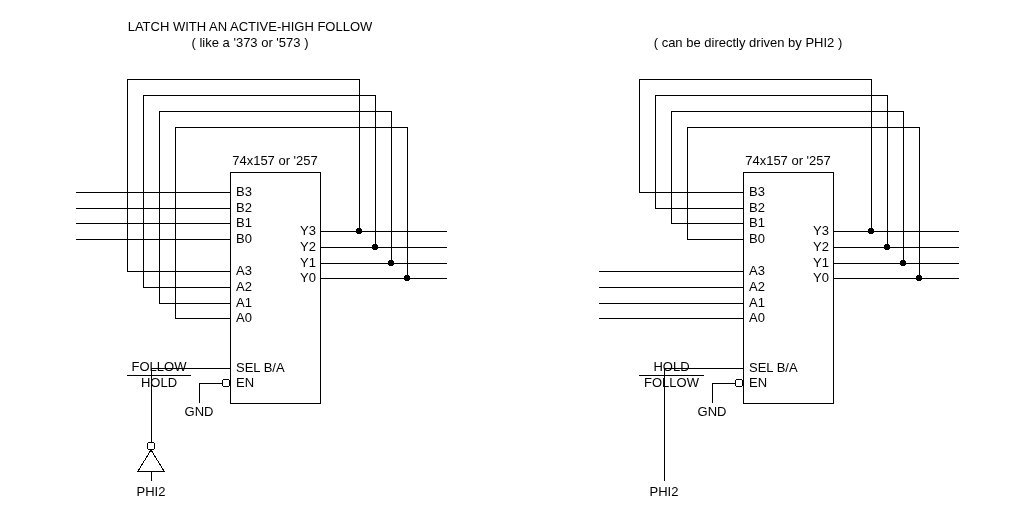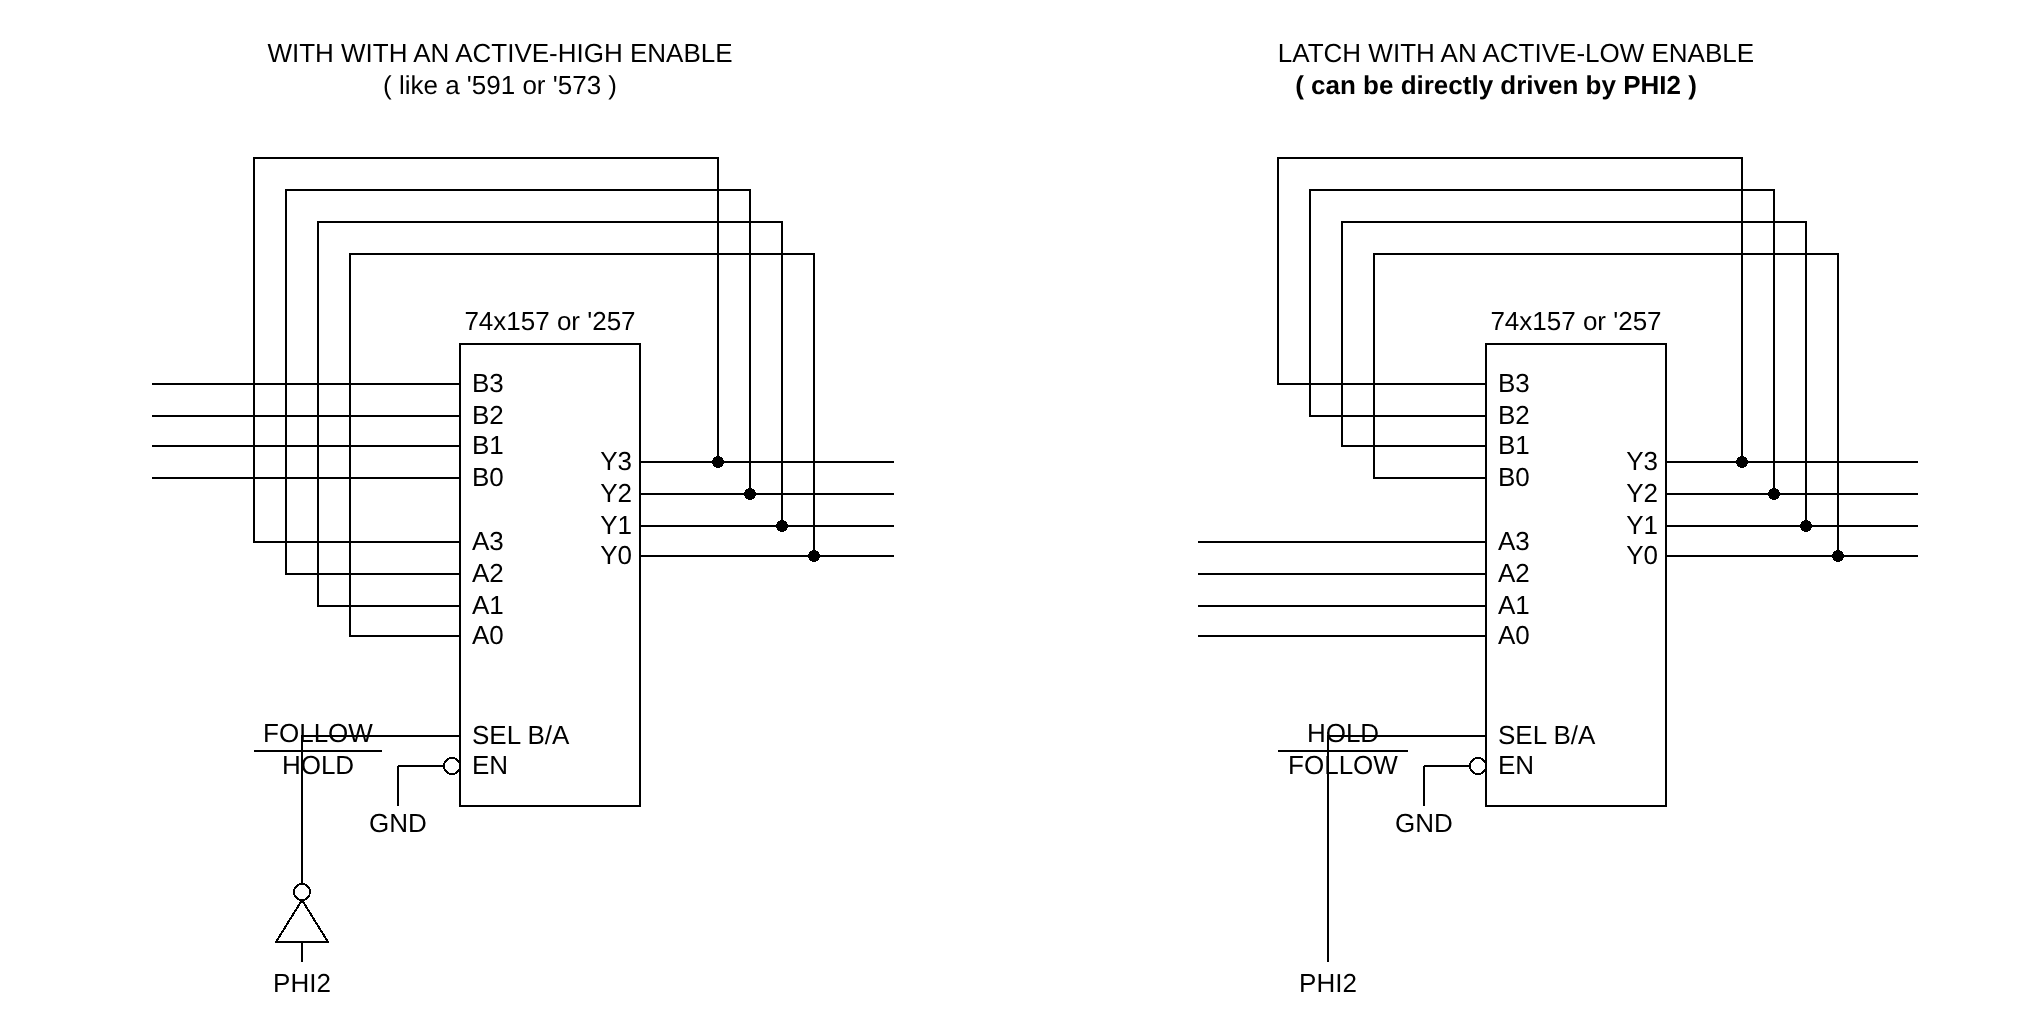--- a/index.html
+++ b/index.html
@@ -117,22 +117,22 @@
       <circle class="dot" cx="919" cy="278" r="3"></circle>
 
       <polyline points="743,368 664,368 664,481"></polyline>
 
       <line x1="712" y1="383" x2="735" y2="383"></line>
       <circle class="bubble" cx="739" cy="383" r="4"></circle>
       <line x1="712" y1="383" x2="712" y2="403"></line>
     </g>
   </svg>
 
-  <div class="lbl ctr" style="left:50px; top:19px; width:400px;">WITH WITH AN ACTIVE-HIGH ENABLE</div>
-  <div class="lbl ctr" style="left:50px; top:35px; width:400px;">( like a '591 or '573 )</div>
+  <div class="lbl ctr" style="left:50px; top:19px; width:400px;">LATCH WITH AN ACTIVE-HIGH FOLLOW</div>
+  <div class="lbl ctr" style="left:50px; top:35px; width:400px;">( like a '373 or '573 )</div>
   <div class="lbl ctr" style="left:210px; top:153px; width:130px;">74x157 or '257</div>
 
   <div class="lbl" style="left:236px; top:184px;">B3</div>
   <div class="lbl" style="left:236px; top:200px;">B2</div>
   <div class="lbl" style="left:236px; top:215px;">B1</div>
   <div class="lbl" style="left:236px; top:231px;">B0</div>
 
   <div class="lbl" style="left:236px; top:263px;">A3</div>
   <div class="lbl" style="left:236px; top:279px;">A2</div>
   <div class="lbl" style="left:236px; top:295px;">A1</div>
@@ -147,22 +147,21 @@
   <div class="lbl" style="left:236px; top:375px;">EN</div>
 
   <div class="frac" style="left:127px; top:337px; width:64px;">
     <span class="top">FOLLOW</span>
     <span class="bot">HOLD</span>
   </div>
 
   <div class="lbl ctr" style="left:179px; top:404px; width:40px;">GND</div>
   <div class="lbl ctr" style="left:126px; top:484px; width:50px;">PHI2</div>
 
-  <div class="lbl ctr" style="left:558px; top:19px; width:400px;">LATCH WITH AN ACTIVE-LOW ENABLE</div>
-  <div class="lbl ctr" style="left:548px; top:35px; width:400px;font-weight:bold;">( can be directly driven by PHI2 )</div>
+  <div class="lbl ctr" style="left:548px; top:35px; width:400px;">( can be directly driven by PHI2 )</div>
   <div class="lbl ctr" style="left:723px; top:153px; width:130px;">74x157 or '257</div>
 
   <div class="lbl" style="left:749px; top:184px;">B3</div>
   <div class="lbl" style="left:749px; top:200px;">B2</div>
   <div class="lbl" style="left:749px; top:215px;">B1</div>
   <div class="lbl" style="left:749px; top:231px;">B0</div>
 
   <div class="lbl" style="left:749px; top:263px;">A3</div>
   <div class="lbl" style="left:749px; top:279px;">A2</div>
   <div class="lbl" style="left:749px; top:295px;">A1</div>

